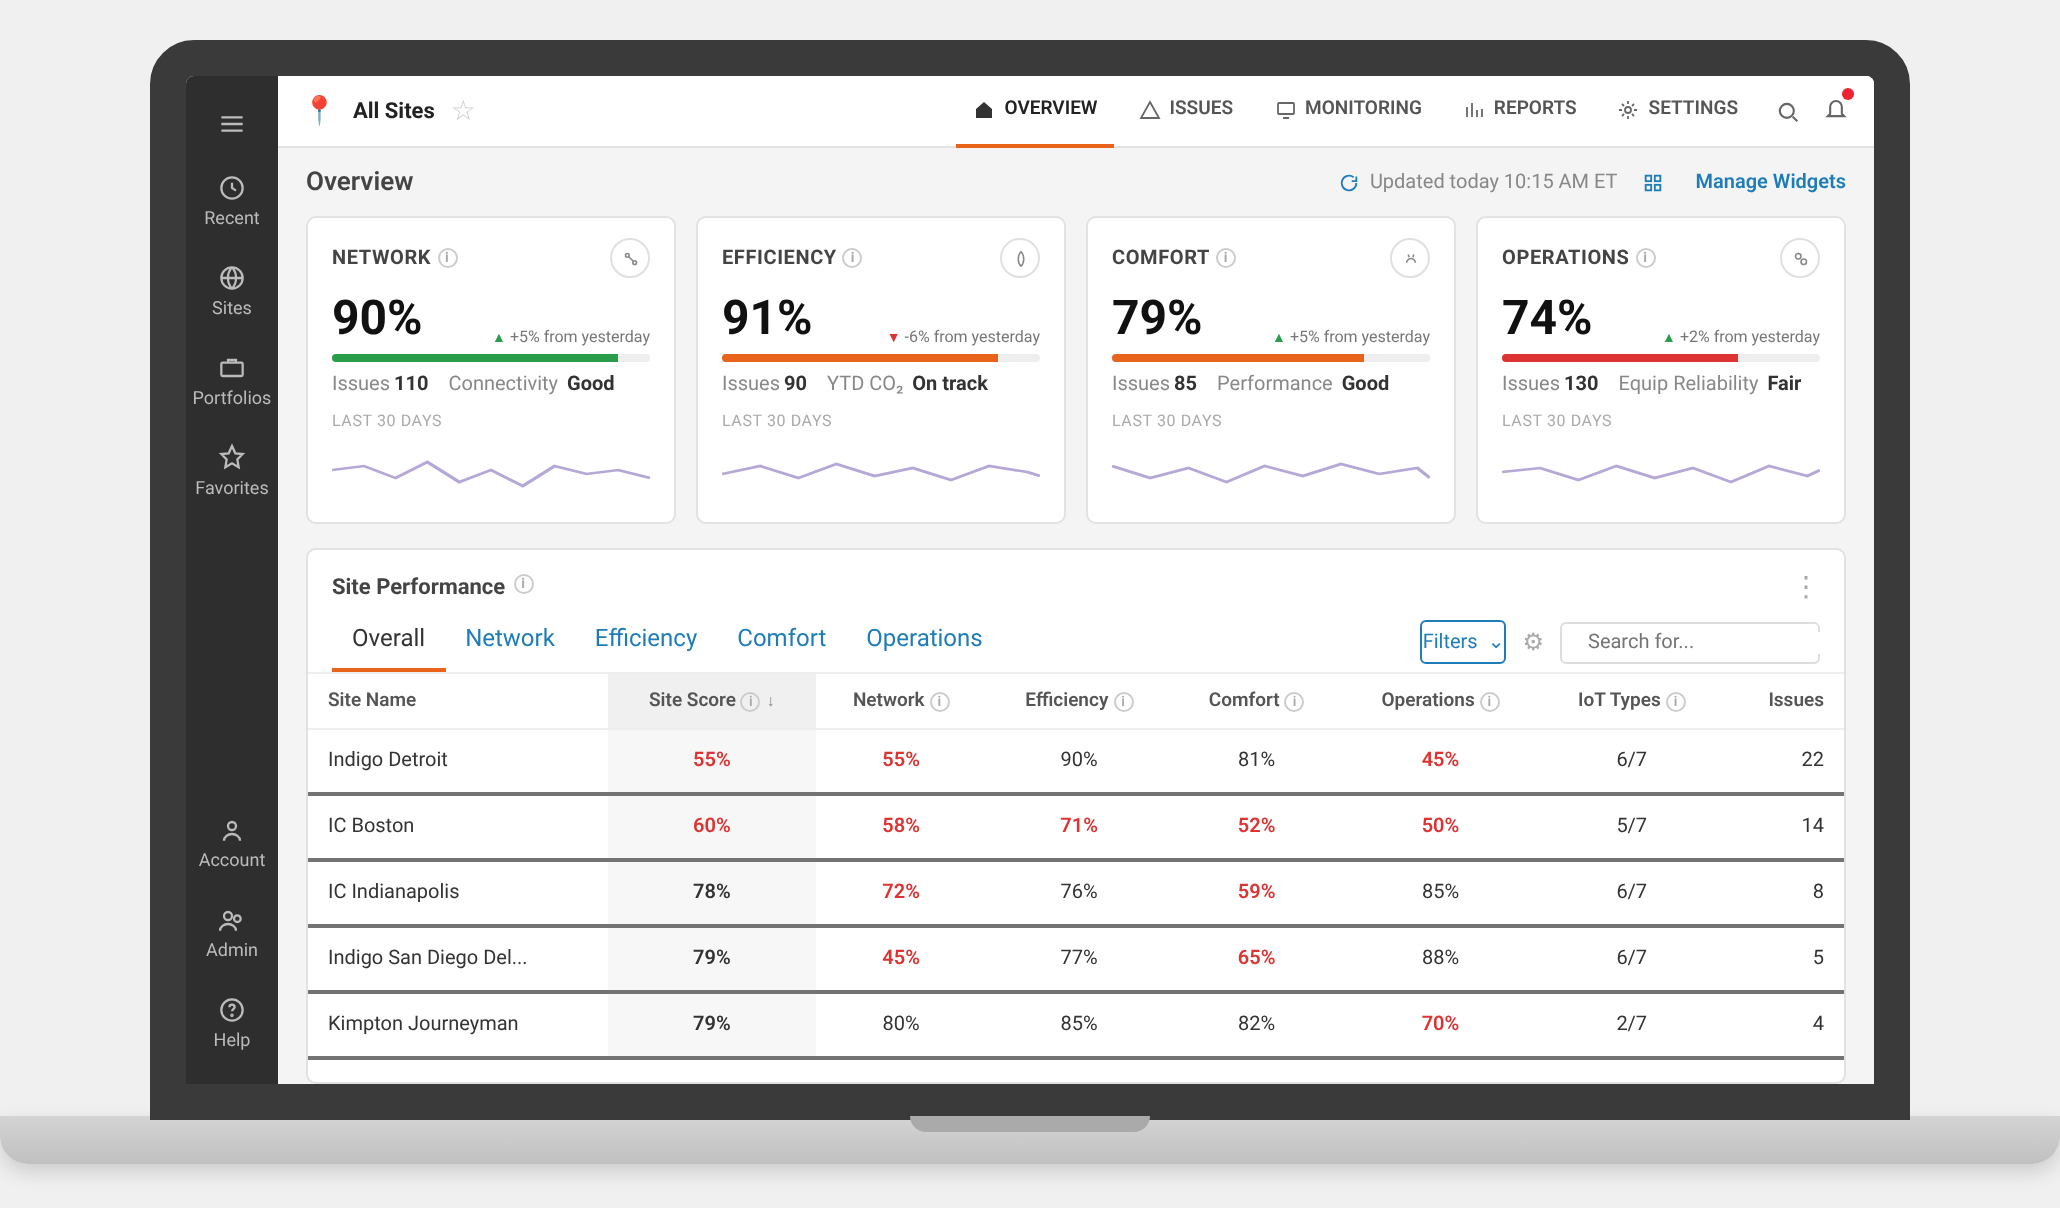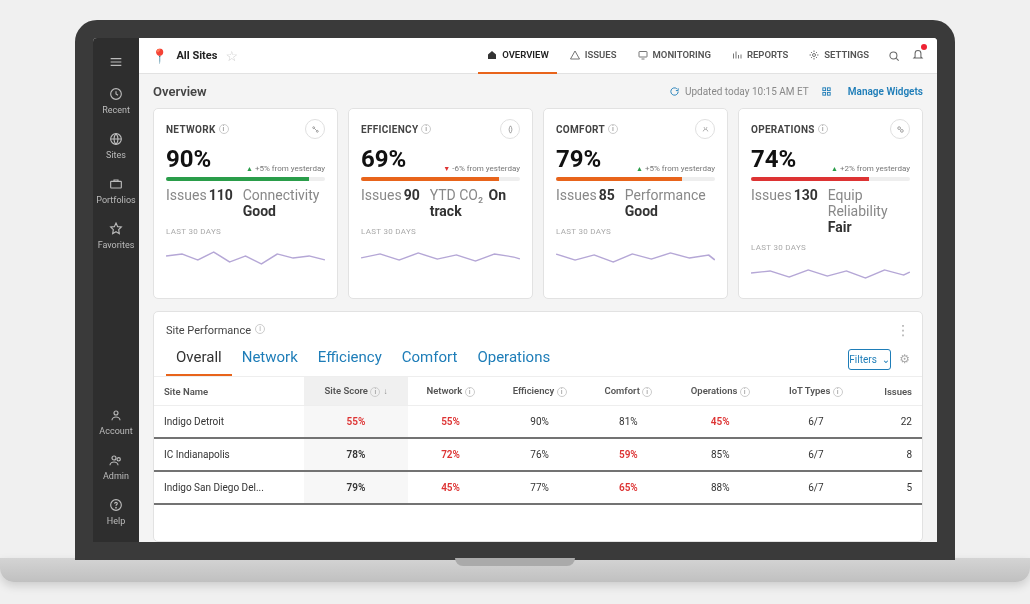--- a/index.html
+++ b/index.html
@@ -37,31 +37,31 @@
 .info-icon{width:10px;height:10px;border:1px solid #ccc;border-radius:50%;display:inline-flex;align-items:center;justify-content:center;font-size:7px;color:#aaa}
 .card-action{width:20px;height:20px;border:1px solid #e0e0e0;border-radius:50%;display:flex;align-items:center;justify-content:center;cursor:pointer}
 .card-action svg{width:11px;height:11px;stroke:#888;fill:none;stroke-width:1.7}
 .score-row{display:flex;align-items:flex-end;justify-content:space-between;margin-bottom:4px}
 .score{font-size:24px;font-weight:700;color:#111}
 .delta{font-size:8px;color:#777;display:flex;align-items:center;gap:2px}
 .delta.up:before{content:"▲";color:#2a9d4a;font-size:7px}
 .delta.down:before{content:"▼";color:#d33;font-size:7px}
 .bar{height:4px;background:#eee;border-radius:2px;margin-bottom:6px;overflow:hidden}
 .bar-fill{height:100%}
-.meta-row{display:flex;gap:10px;font-size:14px;color:#888;margin-bottom:8px}
+.meta-row{display:flex;gap:10px;font-size:10px;color:#888;margin-bottom:8px}
 .meta-row b{color:#333;font-weight:700;margin-left:2px}
 .last30{font-size:8px;color:#aaa;letter-spacing:.3px;margin-bottom:6px}
 .spark{width:100%;height:26px}
 .spark path{stroke:#b5a7d6;stroke-width:1.3;fill:none}
 .panel{margin:12px 14px 0;background:#fff;border:1px solid #e2e2e2;border-radius:5px;flex:1;display:flex;flex-direction:column;overflow:hidden}
 .panel-head{padding:10px 12px 0;display:flex;align-items:center;justify-content:space-between}
-.panel-title{font-size:11px;font-weight:400;color:#444;display:flex;align-items:flex-start;gap:4px}
+.panel-title{font-size:11px;font-weight:700;color:#444;display:flex;align-items:flex-start;gap:4px}
 .dots{color:#aaa;font-size:14px;cursor:pointer}
 .panel-tabs{display:flex;align-items:center;gap:0;padding:4px 12px 0;border-bottom:1px solid #eee}
-.ptab{padding:6px 10px 8px;font-size:15px;color:#1e7db8;cursor:pointer;border-bottom:2px solid transparent}
+.ptab{padding:6px 10px 8px;font-size:12px;color:#1e7db8;cursor:pointer;border-bottom:2px solid transparent}
 .ptab.active{color:#333;border-bottom-color:#e8641b}
 .panel-controls{margin-left:auto;display:flex;align-items:center;gap:8px}
 .filter-btn{border:1px solid #1e7db8;color:#1e7db8;border-radius:3px;padding:4px 0;font-size:10px;display:flex;align-items:center;gap:5px;cursor:pointer}
 .gear-btn{color:#aaa;cursor:pointer;font-size:12px}
 .search-box{border:1px solid #ddd;border-radius:3px;padding:4px 8px;font-size:10px;color:#888;display:flex;align-items:center;gap:5px;width:130px}
 .search-box input{border:none;outline:none;font-size:10px;flex:1;color:#444}
 table{width:100%;border-collapse:collapse;font-size:10px}
 thead th{text-align:left;padding:8px 10px;font-weight:600;color:#555;background:#fff;border-bottom:1px solid #eee;font-size:9.5px}
 thead th.sorted{background:#f0f0f0}
 thead th .sort-arrow{font-size:8px;color:#888;margin-left:3px}
@@ -239,21 +239,21 @@
             <div class="card">
   <div class="card-head">
                 <span class="card-title">EFFICIENCY <span class="info-icon">i</span></span>
                 <span class="card-action">
                   <svg viewBox="0 0 24 24">
                     <path d="M12 4c-4 4-4 12 0 16M12 4c4 4 4 12 0 16"></path>
                   </svg>
                 </span>
               </div>
   <div class="score-row">
-                <span class="score">69%</span>
+                <span class="score">91%</span>
                 <span class="delta down">-6% from yesterday</span>
               </div>
   <div class="bar">
                 <div class="bar-fill" style="width:87%;background:#e8641b"></div>
               </div>
   <div class="meta-row">
                 <span>Issues<b>90</b></span>
                 <span>YTD CO₂<b> On track</b></span>
               </div>
   <div class="last30">LAST 30 DAYS</div>
@@ -324,20 +324,27 @@
       <span class="ptab">Network</span>
       <span class="ptab">Efficiency</span>
       <span class="ptab">Comfort</span>
       <span class="ptab">Operations</span>
       <div class="panel-controls">
         <span class="filter-btn">
                   <span>Filters</span> 
                   <span>⌄</span>
                 </span>
         <span class="gear-btn">⚙</span>
+        <span class="search-box">
+                  <svg width="11" height="11" viewBox="0 0 24 24" stroke="#aaa" fill="none" stroke-width="2">
+                    <circle cx="11" cy="11" r="6"></circle>
+                    <path d="M20 20l-4-4"></path>
+                  </svg>
+                  <input placeholder="Search for..." style="">
+                </span>
       </div>
     </div>
     <table>
       <thead>
                 <tr>
         <th>Site Name</th>
         <th class="sorted num"><span>Site Score</span> <span class="info-icon">i</span><span class="sort-arrow">↓</span></th>
         <th class="num"><span>Network</span> <span class="info-icon">i</span></th>
         <th class="num"><span>Efficiency</span> <span class="info-icon">i</span></th>
         <th class="num"><span>Comfort</span> <span class="info-icon">i</span></th>
@@ -351,39 +358,59 @@
   <td>Indigo Detroit</td>
   <td class="ss num bad">55%</td>
   <td class="num bad">55%</td>
   <td class="num ">90%</td>
   <td class="num ">81%</td>
   <td class="num bad">45%</td>
   <td class="num">6/7</td>
   <td class="right">22</td>
                 </tr>
                 <tr>
+  <td>IC Boston</td>
+  <td class="ss num bad">60%</td>
+  <td class="num bad">58%</td>
+  <td class="num bad">71%</td>
+  <td class="num bad">52%</td>
+  <td class="num bad">50%</td>
+  <td class="num">5/7</td>
+  <td class="right">14</td>
+                </tr>
+                <tr>
   <td>IC Indianapolis</td>
   <td class="ss num ">78%</td>
   <td class="num bad">72%</td>
   <td class="num ">76%</td>
   <td class="num bad">59%</td>
   <td class="num ">85%</td>
   <td class="num">6/7</td>
   <td class="right">8</td>
                 </tr>
                 <tr>
   <td>Indigo San Diego Del...</td>
   <td class="ss num ">79%</td>
   <td class="num bad">45%</td>
   <td class="num ">77%</td>
   <td class="num bad">65%</td>
   <td class="num ">88%</td>
   <td class="num">6/7</td>
   <td class="right">5</td>
                 </tr>
+                <tr>
+  <td>Kimpton Journeyman</td>
+  <td class="ss num ">79%</td>
+  <td class="num ">80%</td>
+  <td class="num ">85%</td>
+  <td class="num ">82%</td>
+  <td class="num bad">70%</td>
+  <td class="num">2/7</td>
+  <td class="right">4</td>
+                </tr>
               </tbody>
     </table>
   </div>
 </div>
 
 </div>
 </div>
 <div class="laptop-base"></div>
 </div>
 

